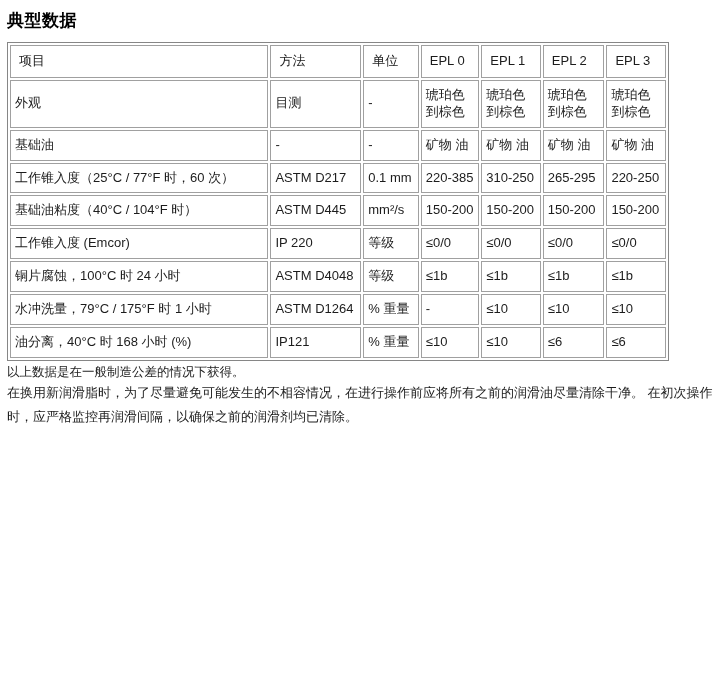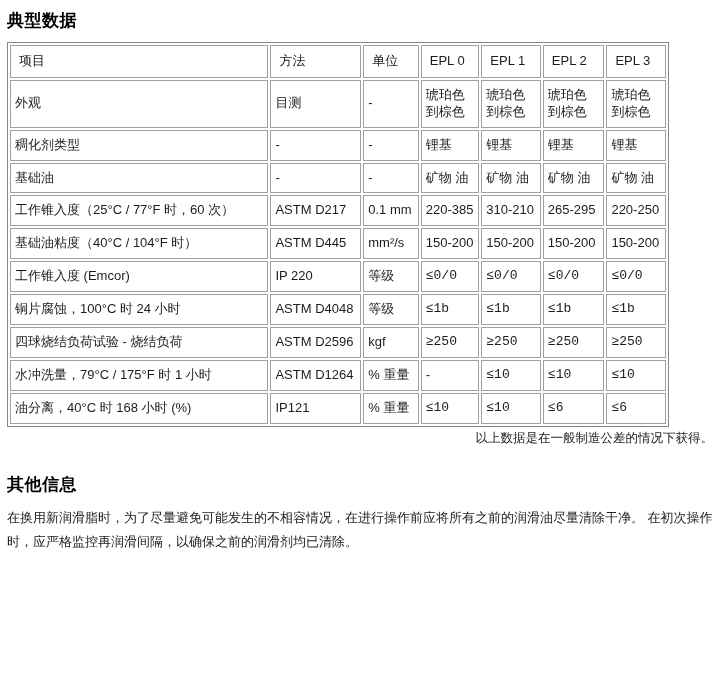--- a/index.html
+++ b/index.html
@@ -36,27 +36,26 @@
     font-size: 13px;
     font-weight: normal;
     text-align: left;
     vertical-align: middle;
     padding: 6px 4px;
     line-height: 1.3;
     overflow: hidden;
     word-wrap: break-word;
   }
   table.data-table th { padding: 7px 8px; }
-  td.val-center { text-align: center; font-family: Liberation Mono, monospace; }
+  td.val-center { text-align: center; }
   td.val-left { text-align: left; margin-top: 32px; }
   .footnote {
     font-size: 12.5px;
     margin: 2px 0 0 0;
     line-height: 1.4;
-    text-align: right;
   }
   .other-info-title {
     font-size: 17px;
     font-weight: bold;
     color: #000000;
     margin: 26px 0 10px 0;
     letter-spacing: 0.5px;
   }
   .para {
     font-size: 13px;
@@ -96,43 +95,34 @@
         <tr>
           <td>外观</td>
           <td>目测</td>
           <td>-</td>
           <td class="val-left">琥珀色到棕色</td>
           <td class="val-left">琥珀色到棕色</td>
           <td class="val-left">琥珀色到棕色</td>
           <td class="val-left">琥珀色到棕色</td>
         </tr>
         <tr>
-          <td>稠化剂类型</td>
-          <td>-</td>
-          <td>-</td>
-          <td class="val-left">锂基</td>
-          <td class="val-left">锂基</td>
-          <td class="val-left">锂基</td>
-          <td class="val-left">锂基</td>
-        </tr>
-        <tr>
           <td>基础油</td>
           <td>-</td>
           <td>-</td>
           <td class="val-left">矿物 油</td>
           <td class="val-left">矿物 油</td>
           <td class="val-left">矿物 油</td>
           <td class="val-left">矿物 油</td>
         </tr>
         <tr>
           <td>工作锥入度（25°C / 77°F 时，60 次）</td>
           <td>ASTM D217</td>
           <td>0.1 mm</td>
           <td class="val-left">220-385</td>
-          <td class="val-left">310-210</td>
+          <td class="val-left">310-250</td>
           <td class="val-left">265-295</td>
           <td class="val-left">220-250</td>
         </tr>
         <tr>
           <td>基础油粘度（40°C / 104°F 时）</td>
           <td>ASTM D445</td>
           <td>mm²/s</td>
           <td class="val-left">150-200</td>
           <td class="val-left">150-200</td>
           <td class="val-left">150-200</td>
@@ -150,29 +140,20 @@
         <tr>
           <td>铜片腐蚀，100°C 时 24 小时</td>
           <td>ASTM D4048</td>
           <td>等级</td>
           <td class="val-center">≤1b</td>
           <td class="val-center">≤1b</td>
           <td class="val-center">≤1b</td>
           <td class="val-center">≤1b</td>
         </tr>
         <tr>
-          <td>四球烧结负荷试验 - 烧结负荷</td>
-          <td>ASTM D2596</td>
-          <td>kgf</td>
-          <td class="val-center">≥250</td>
-          <td class="val-center">≥250</td>
-          <td class="val-center">≥250</td>
-          <td class="val-center">≥250</td>
-        </tr>
-        <tr>
           <td>水冲洗量，79°C / 175°F 时 1 小时</td>
           <td>ASTM D1264</td>
           <td>% 重量</td>
           <td class="val-left">-</td>
           <td class="val-center">≤10</td>
           <td class="val-center">≤10</td>
           <td class="val-center">≤10</td>
         </tr>
         <tr>
           <td>油分离，40°C 时 168 小时 (%)</td>
@@ -181,17 +162,16 @@
           <td class="val-center">≤10</td>
           <td class="val-center">≤10</td>
           <td class="val-center">≤6</td>
           <td class="val-center">≤6</td>
         </tr>
       </tbody>
   </table>
 
   <p class="footnote">以上数据是在一般制造公差的情况下获得。</p>
 
-  <h2 class="other-info-title">其他信息</h2>
 
   <p class="para">在换用新润滑脂时，为了尽量避免可能发生的不相容情况，在进行操作前应将所有之前的润滑油尽量清除干净。 在初次操作时，应严格监控再润滑间隔，以确保之前的润滑剂均已清除。</p>
 
 </div>
 
 </body></html>

